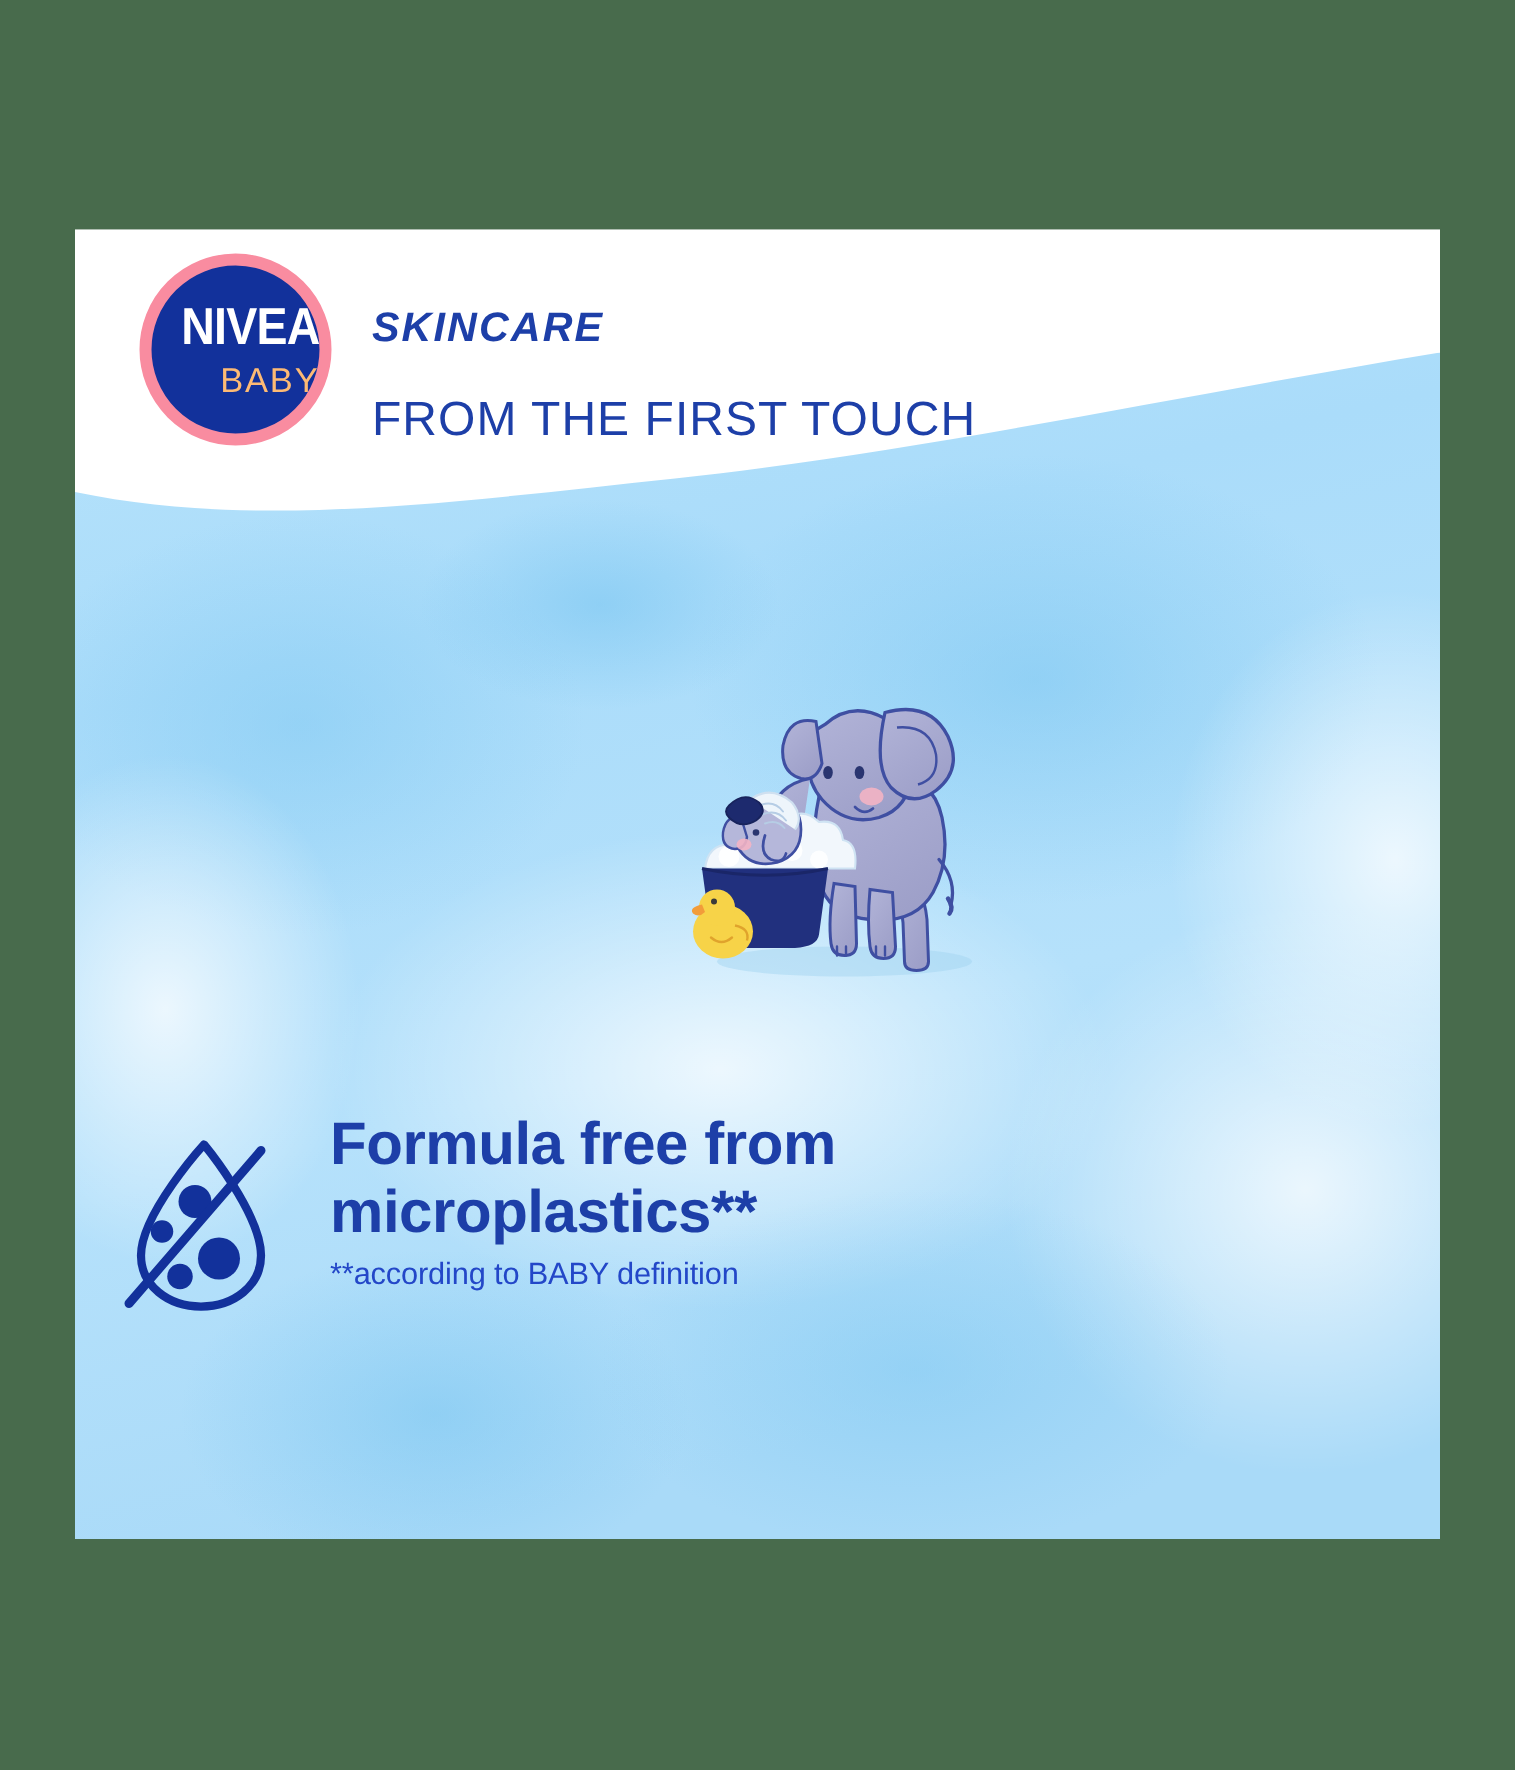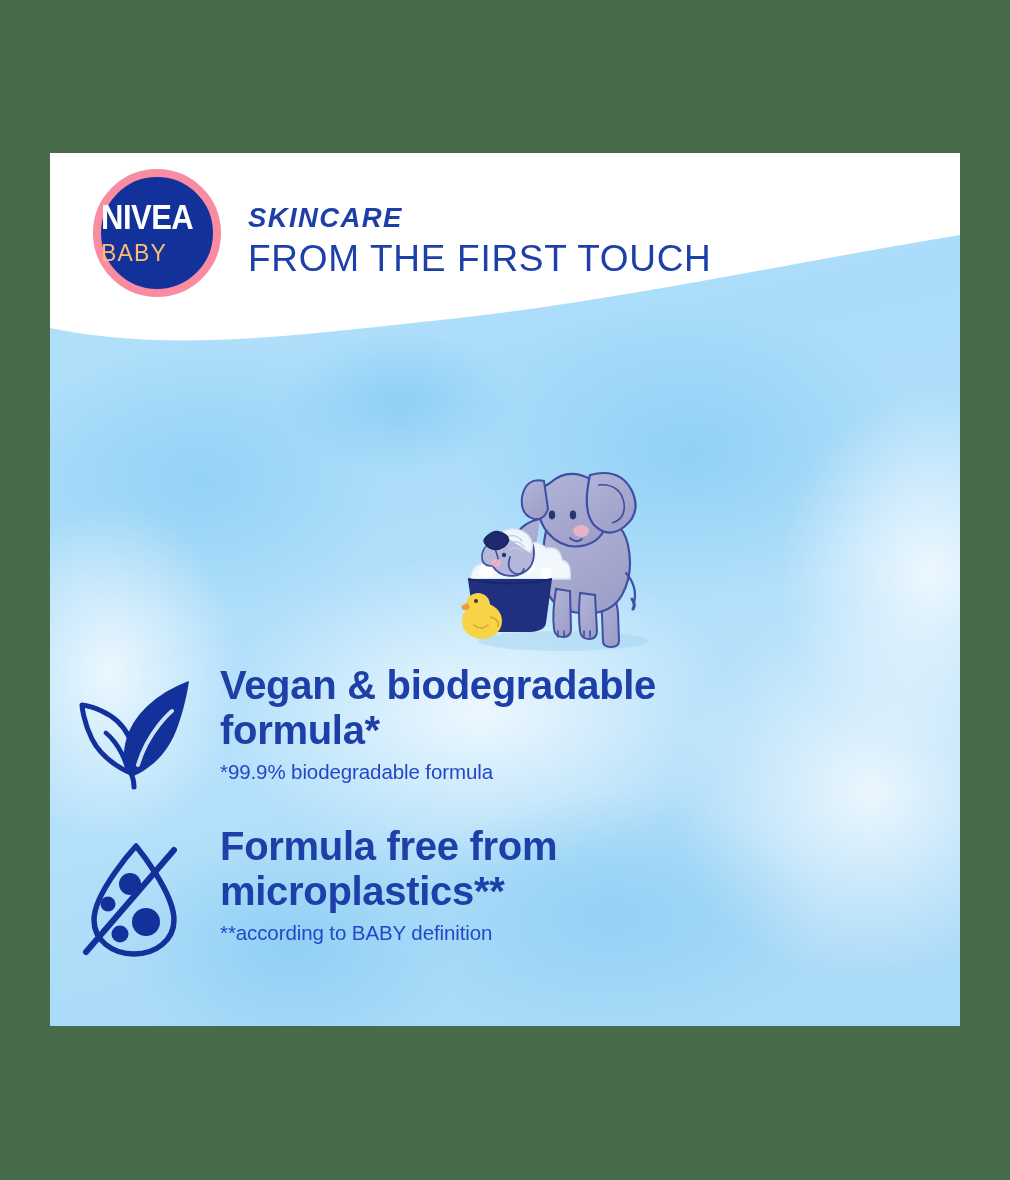--- a/index.html
+++ b/index.html
@@ -51,21 +51,21 @@
     position: absolute;
     left: 43px;
     top: 16px;
     width: 128px;
     height: 128px;
     border-radius: 50%;
     background: #12319b;
     border: 8px solid #f98ca0;
     display: flex;
     flex-direction: column;
-    align-items: flex-start;
+    align-items: flex-end;
     justify-content: center;
     line-height: 1;
   }
   #nivea-logo .nivea-word {
     color: #ffffff;
     font-size: 31px;
     font-weight: 700;
     letter-spacing: -0.5px;
     font-family: "Liberation Sans", sans-serif;
     transform: scaleY(1.12);
@@ -87,25 +87,26 @@
   }
   #skincare-line {
     font-size: 27.5px;
     font-weight: 700;
     letter-spacing: 1.4px;
     line-height: 1.28;
     color: #1d3fa8;
     font-style: italic;
   }
   #first-touch-line {
-    font-size: 37px;
+    font-size: 32px;
     font-weight: 500;
     letter-spacing: 0.7px;
     line-height: 1.28;
     color: #1d3fa8;
+    margin-top: 24px;
   }
 
   
   #elephant-illustration {
     position: absolute;
     left: 398px;
     top: 300px;
     width: 215px;
     height: 205px;
     z-index: 4;
@@ -120,21 +121,21 @@
     width: 910px;
     z-index: 6;
   }
 
   .claim-row {
     position: relative;
     display: flex;
     align-items: flex-start;
   }
   #claim-vegan { margin-left: 0; }
-  #claim-microplastics { margin-top: 34px; }
+  #claim-microplastics { margin-top: 78px; }
 
   .claim-icon {
     width: 170px;
     flex: 0 0 170px;
     display: flex;
     justify-content: center;
     padding-top: 12px;
   }
   .claim-icon svg { display: block; }
 
@@ -286,40 +287,20 @@
         <path d="M20,150 q-9,2 -6,6 q4,3 8,-1 z" fill="#f29c3a"></path>
         <circle cx="28" cy="148" r="2" fill="#3a3a3a"></circle>
         <path d="M26,172 q7,6 14,0" fill="none" stroke="#e0a32c" stroke-width="1.6" stroke-linecap="round"></path>
         <path d="M42,164 q10,2 8,10" fill="none" stroke="#e0a32c" stroke-width="1.6"></path>
       </g>
     </svg>
   </div>
 
   <div id="claims">
 
-    <div class="claim-row" id="claim-vegan">
-      <div class="claim-icon">
-        <svg width="135" height="115" viewBox="0 0 135 115" xmlns="http://www.w3.org/2000/svg">
-
-          <path d="M121,6 C121,6 72,22 59,62 C50,90 63,102 63,102 C63,102 94,92 108,56 C118,30 121,6 121,6 Z" fill="#12319b"></path>
-
-          <path d="M104,36 C104,36 80,56 70,90" fill="none" stroke="#cfe3f8" stroke-width="4" stroke-linecap="round"></path>
-
-          <path d="M14,30 C14,30 48,34 61,62 C70,81 63,98 63,98 C63,98 36,88 24,64 C15,46 14,30 14,30 Z" fill="none" stroke="#12319b" stroke-width="5" stroke-linejoin="round"></path>
-
-          <path d="M38,58 C38,58 54,70 60,96" fill="none" stroke="#12319b" stroke-width="4.6" stroke-linecap="round"></path>
-
-          <path d="M62,96 q4,8 4,16" fill="none" stroke="#12319b" stroke-width="5" stroke-linecap="round"></path>
-        </svg>
-      </div>
-      <div class="claim-text">
-        <div class="claim-title">Vegan &amp; biodegradable formula*</div>
-        <div class="claim-note">*99.9% biodegradable formula</div>
-      </div>
-    </div>
 
     <div class="claim-row" id="claim-microplastics">
       <div class="claim-icon">
         <svg width="130" height="128" viewBox="0 0 130 128" xmlns="http://www.w3.org/2000/svg">
 
           <path d="M66,10 C66,10 24,56 24,84 C24,104 42,118 64,118 C86,118 104,104 104,84 C104,56 66,10 66,10 Z" fill="none" stroke="#12319b" stroke-width="5.5" stroke-linejoin="round"></path>
 
           <circle cx="60" cy="48" r="11" fill="#12319b"></circle>
           <circle cx="38" cy="68" r="7.5" fill="#12319b"></circle>
           <circle cx="76" cy="86" r="14" fill="#12319b"></circle>

